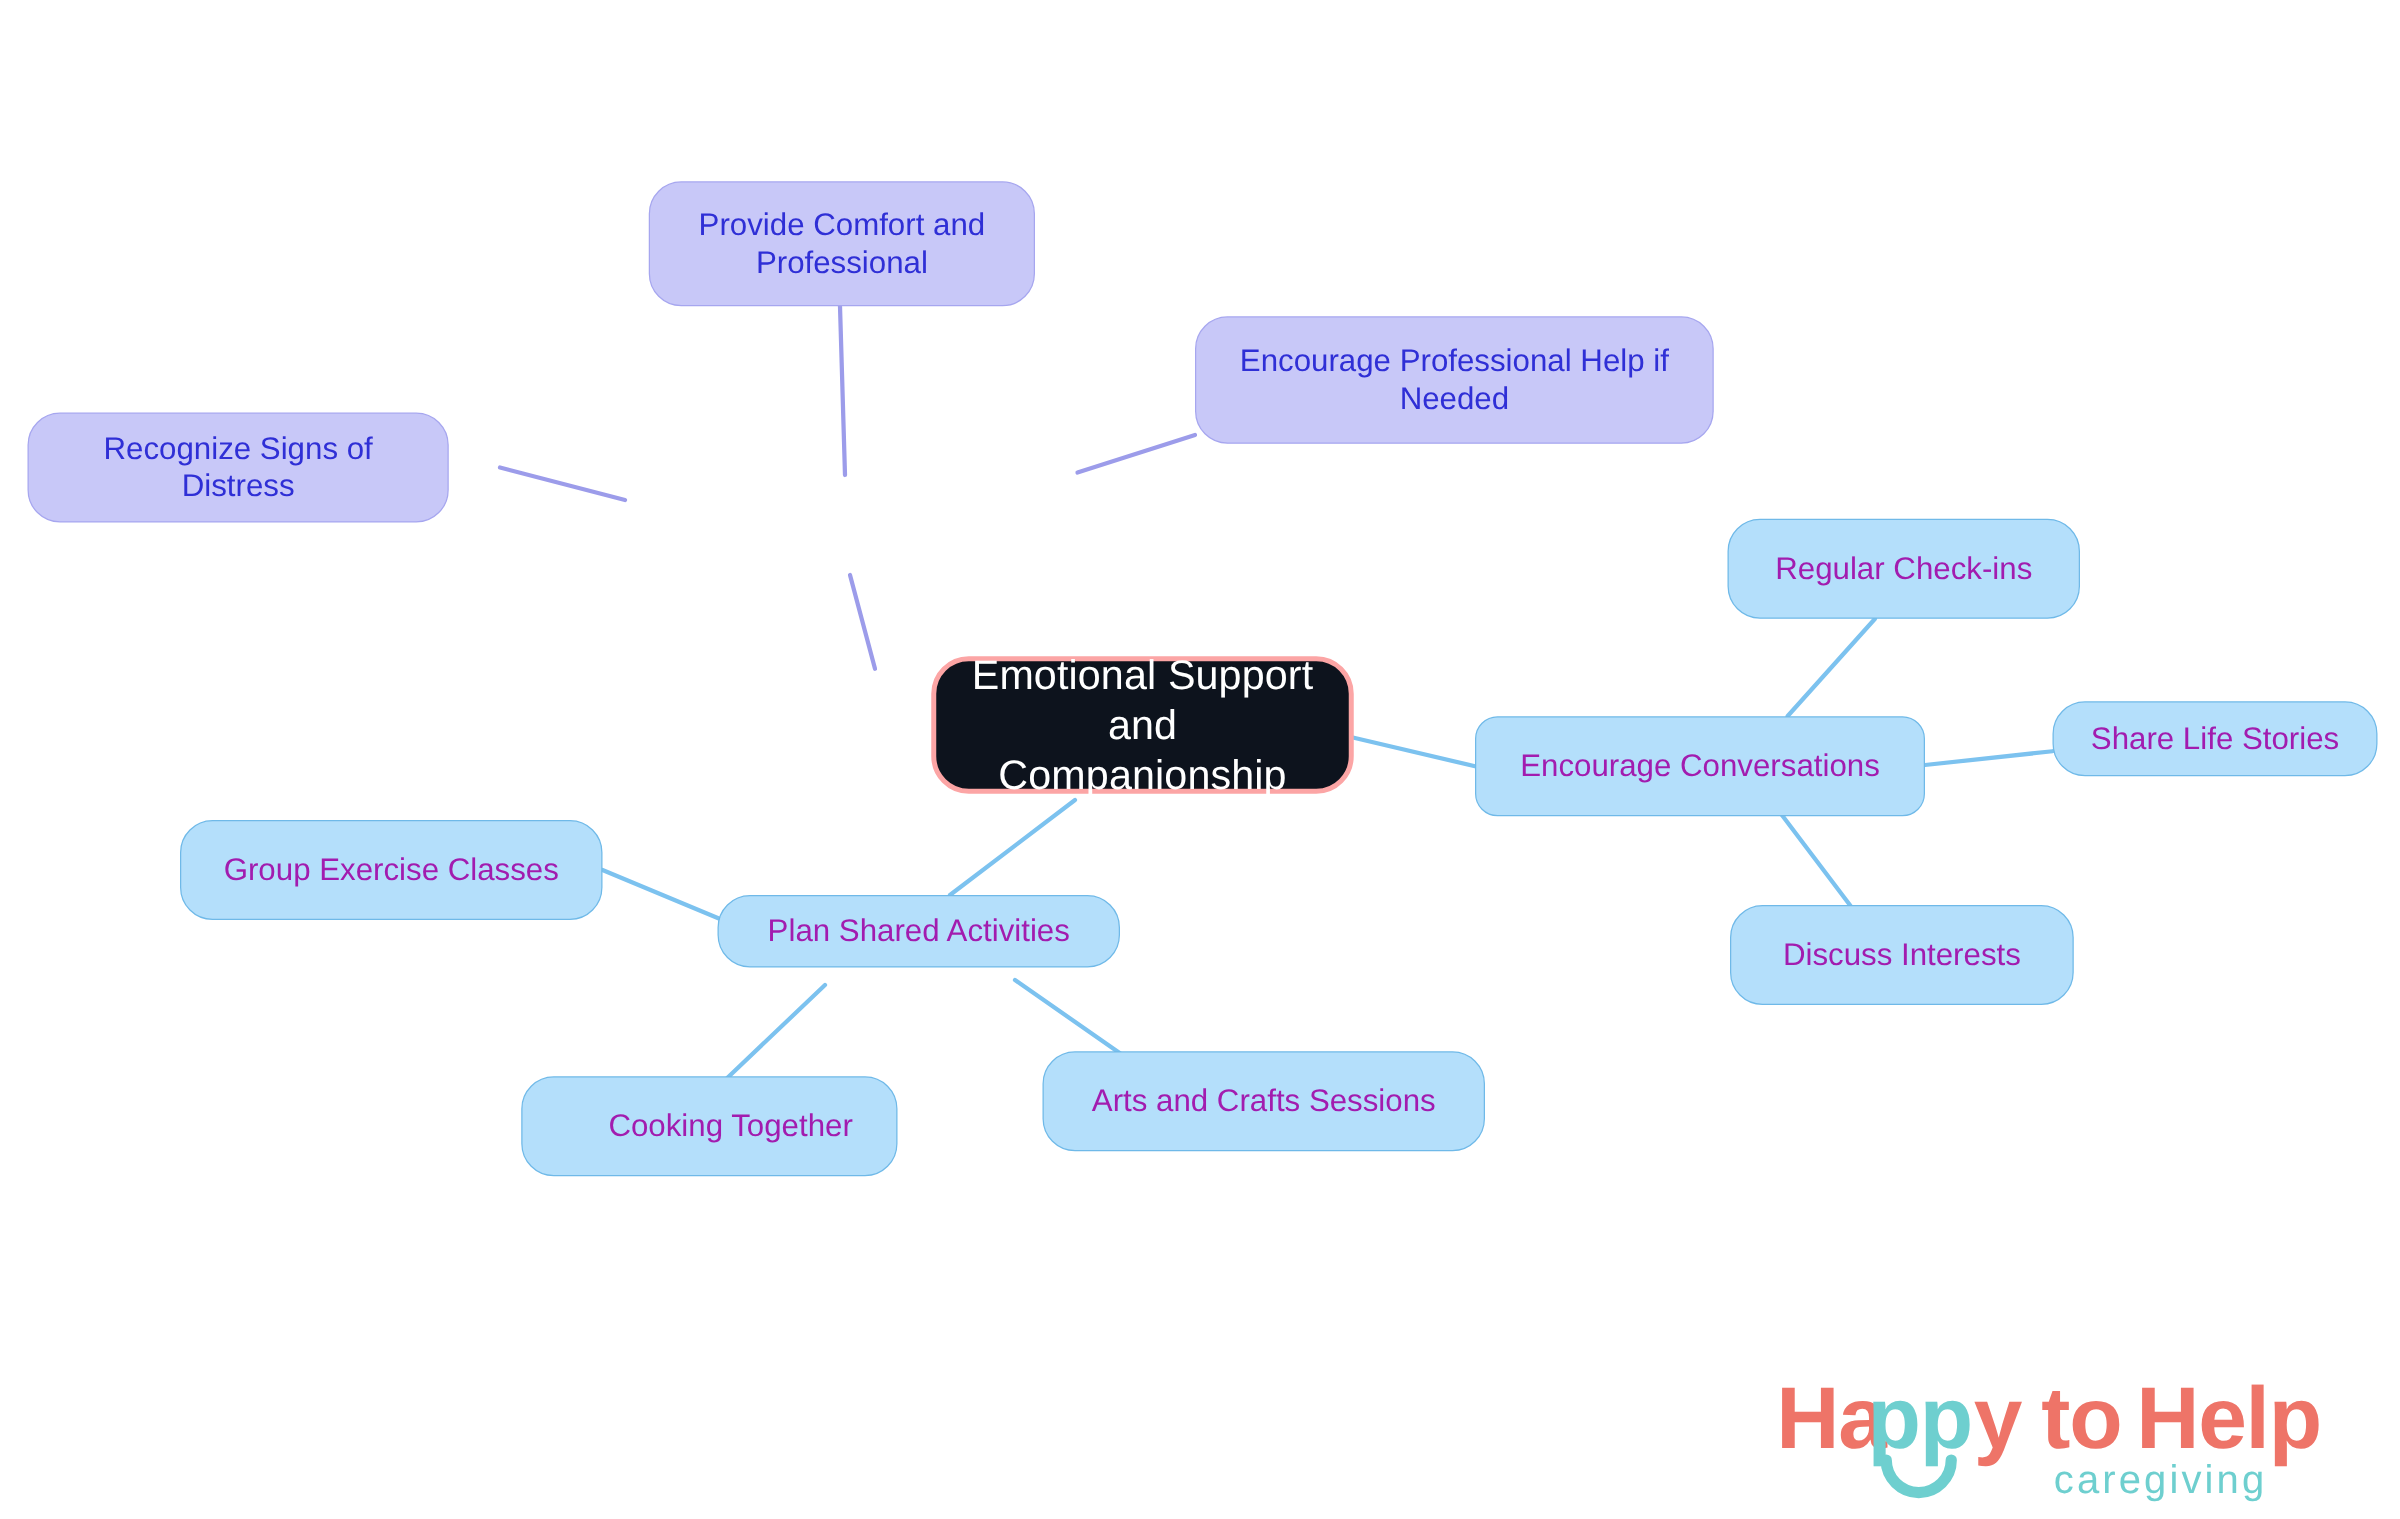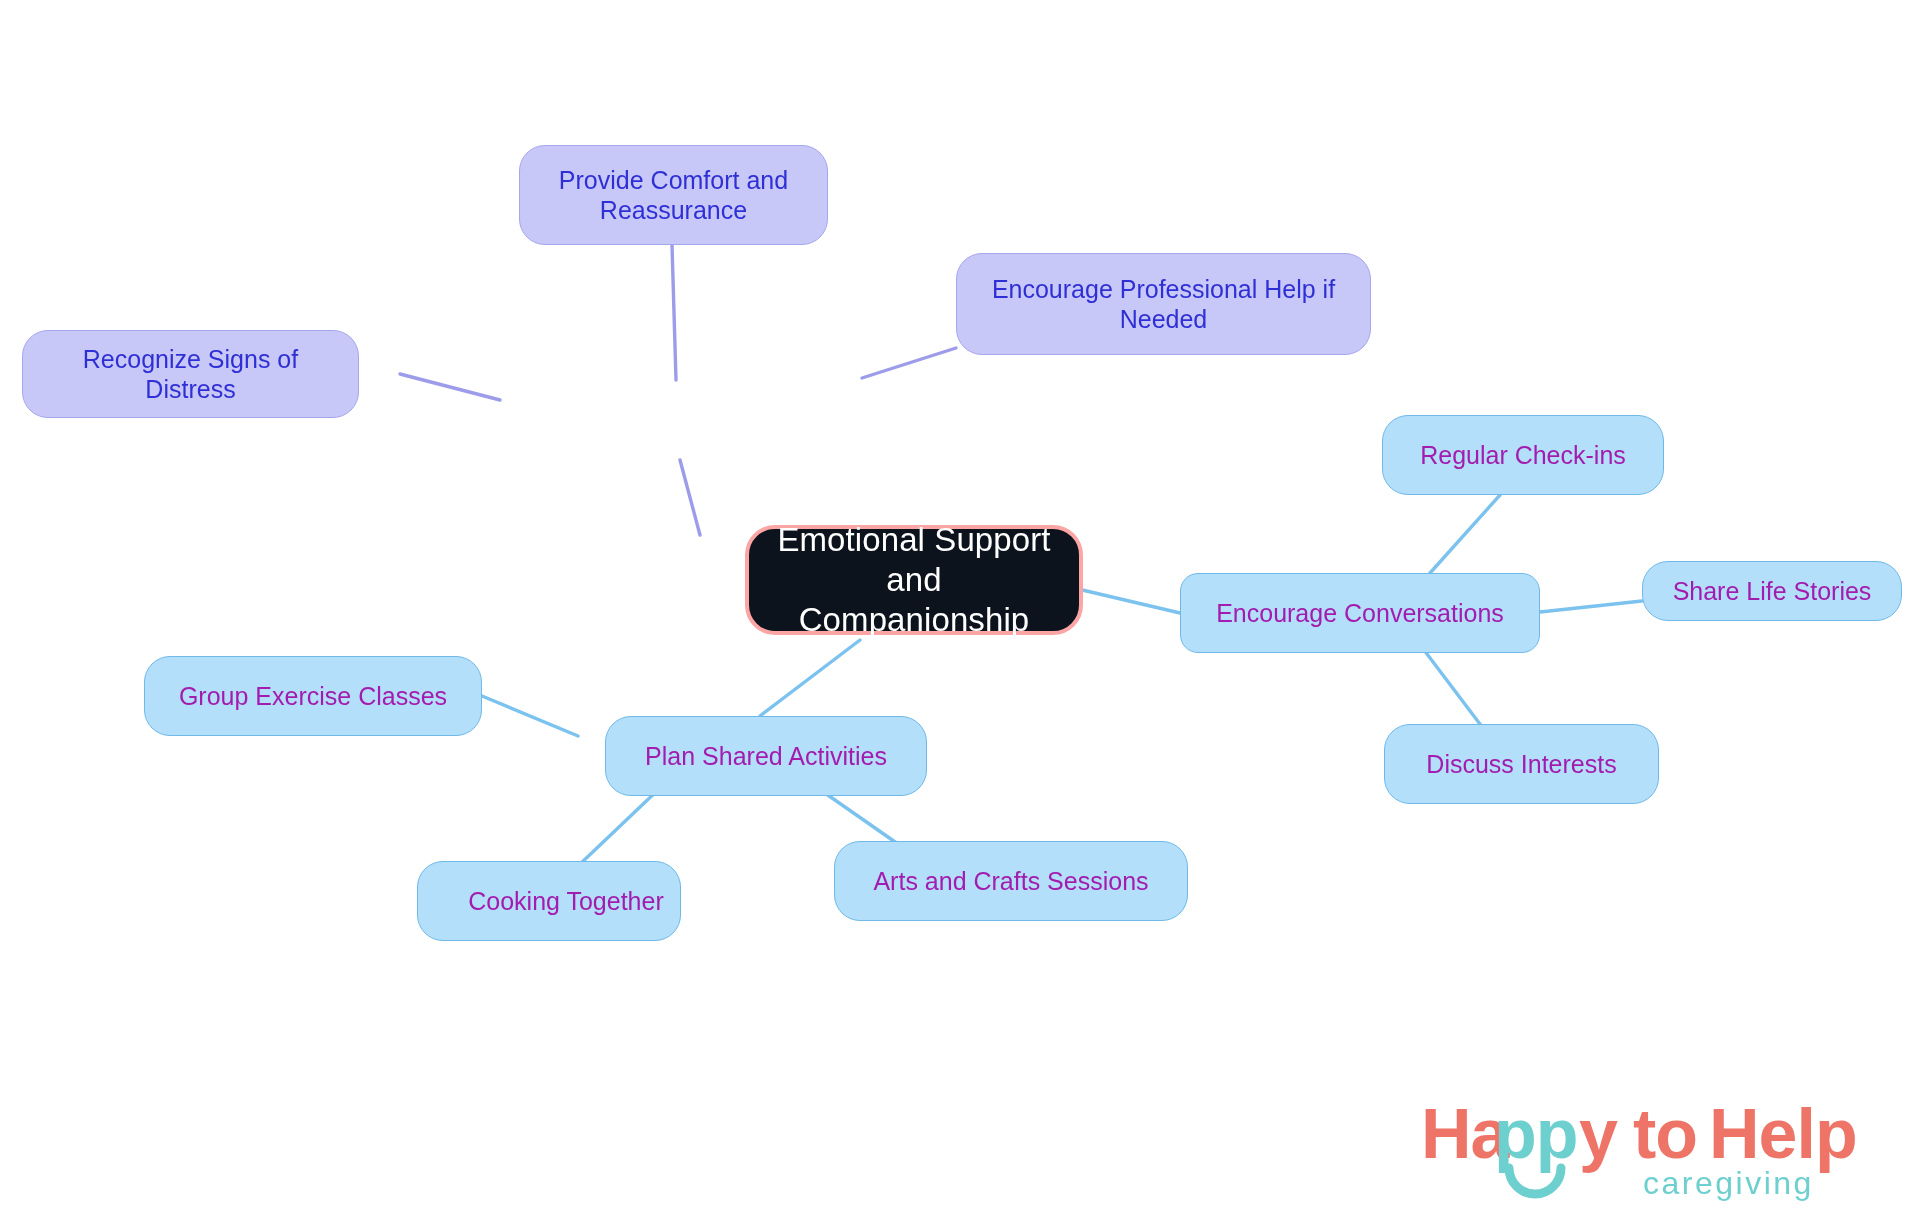--- a/index.html
+++ b/index.html
@@ -99,40 +99,40 @@
     <path d="M 660 788 L 578 866" stroke="#7cc2ef" stroke-width="3.4" fill="none" stroke-linecap="round"></path>
 
     <path d="M 812 784 L 898 844" stroke="#7cc2ef" stroke-width="3.4" fill="none" stroke-linecap="round"></path>
   </svg>
 
   <div class="node node-root" style="left:745px; top:525px; width:338px; height:110px;">Emotional Support and
 Companionship</div>
 
 
   <div class="node node-purple" style="left:519px; top:145px; width:309px; height:100px;">Provide Comfort and
-Reassurance</div>
+Professional</div>
 
   <div class="node node-purple" style="left:22px; top:330px; width:337px; height:88px;">Recognize Signs of Distress</div>
 
   <div class="node node-purple" style="left:956px; top:253px; width:415px; height:102px;">Encourage Professional Help if
 Needed</div>
 
   <div class="node node-blue" style="left:1180px; top:573px; width:360px; height:80px;border-radius:18px;">Encourage Conversations</div>
 
   <div class="node node-blue" style="left:1382px; top:415px; width:282px; height:80px;">Regular Check-ins</div>
 
   <div class="node node-blue" style="left:1642px; top:561px; width:260px; height:60px;">Share Life Stories</div>
 
   <div class="node node-blue" style="left:1384px; top:724px; width:275px; height:80px;">Discuss Interests</div>
 
-  <div class="node node-blue" style="left:605px; top:716px; width:322px; height:80px;">Plan Shared Activities</div>
+  <div class="node node-blue" style="left:574px; top:716px; width:322px; height:58px;">Plan Shared Activities</div>
 
   <div class="node node-blue" style="left:144px; top:656px; width:338px; height:80px;">Group Exercise Classes</div>
 
-  <div class="node node-blue" style="left:417px; top:861px; width:264px; height:80px;padding-left:48px;">Cooking Together</div>
+  <div class="node node-blue" style="left:417px; top:861px; width:301px; height:80px;padding-left:48px;">Cooking Together</div>
 
   <div class="node node-blue" style="left:834px; top:841px; width:354px; height:80px;">Arts and Crafts Sessions</div>
 
   <div class="logo">
     <svg width="480" height="112" viewBox="0 0 480 112">
       <text x="0" y="62" font-family="'Liberation Sans', sans-serif" font-size="70" font-weight="bold" fill="#ee7468" letter-spacing="-1">Ha</text>
       <text x="73" y="62" font-family="'Liberation Sans', sans-serif" font-size="70" font-weight="bold" fill="#6ecfcf" letter-spacing="-1">pp</text>
       <text x="158" y="62" font-family="'Liberation Sans', sans-serif" font-size="70" font-weight="bold" fill="#ee7468" letter-spacing="-1">y</text>
       <text x="212" y="62" font-family="'Liberation Sans', sans-serif" font-size="70" font-weight="bold" fill="#ee7468" letter-spacing="-1">to</text>
       <text x="288" y="62" font-family="'Liberation Sans', sans-serif" font-size="70" font-weight="bold" fill="#ee7468" letter-spacing="-1">Help</text>

